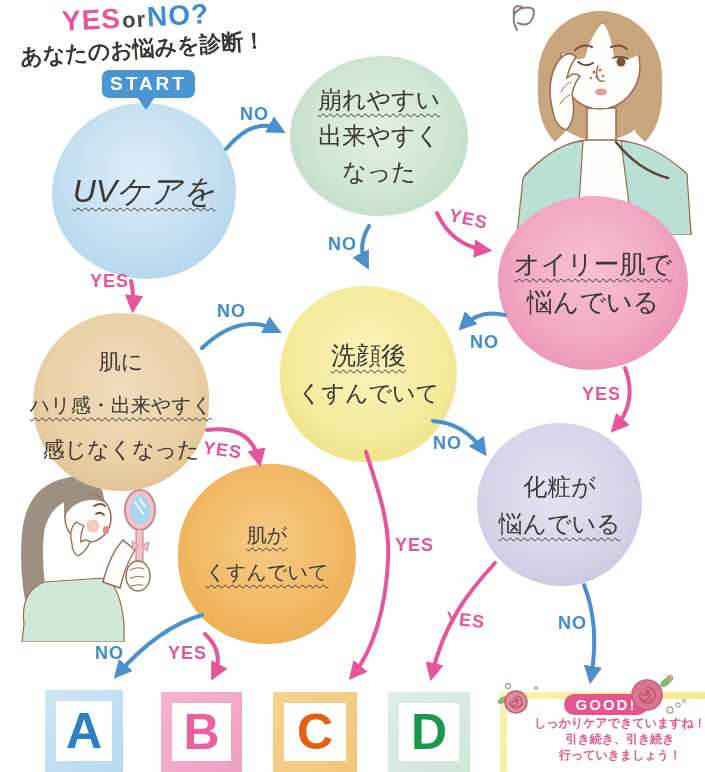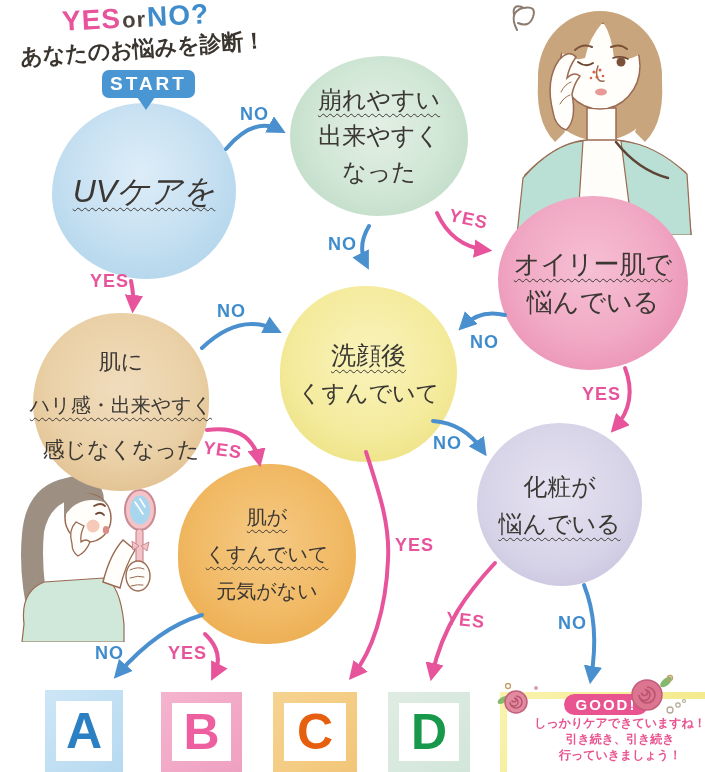--- a/index.html
+++ b/index.html
@@ -162,21 +162,20 @@
     <div class="qline long wavy">ハリ感・出来やすく</div>
     <div class="qline">感じなくなった</div>
   </div>
   <div class="abs circle c-wash">
     <div class="qline wavy">洗顔後</div>
     <div class="qline sub">くすんでいて</div>
   </div>
   <div class="abs circle c-dull">
     <div class="qline wavy">肌が</div>
     <div class="qline wavy">くすんでいて</div>
-    <div class="qline">元気がない</div>
   </div>
   <div class="abs circle c-makeup">
     <div class="qline">化粧が</div>
     <div class="qline wavy">悩んでいる</div>
   </div>
 
   <svg class="abs flow" width="705" height="772" viewBox="0 0 705 772">
     <defs>
       <marker id="mb" markerWidth="4.6" markerHeight="4.6" refX="6.5" refY="5" orient="auto" viewBox="0 0 10 10">
         <path d="M0,0 L10,5 L0,10 Z" fill="#4a90cf"></path>

